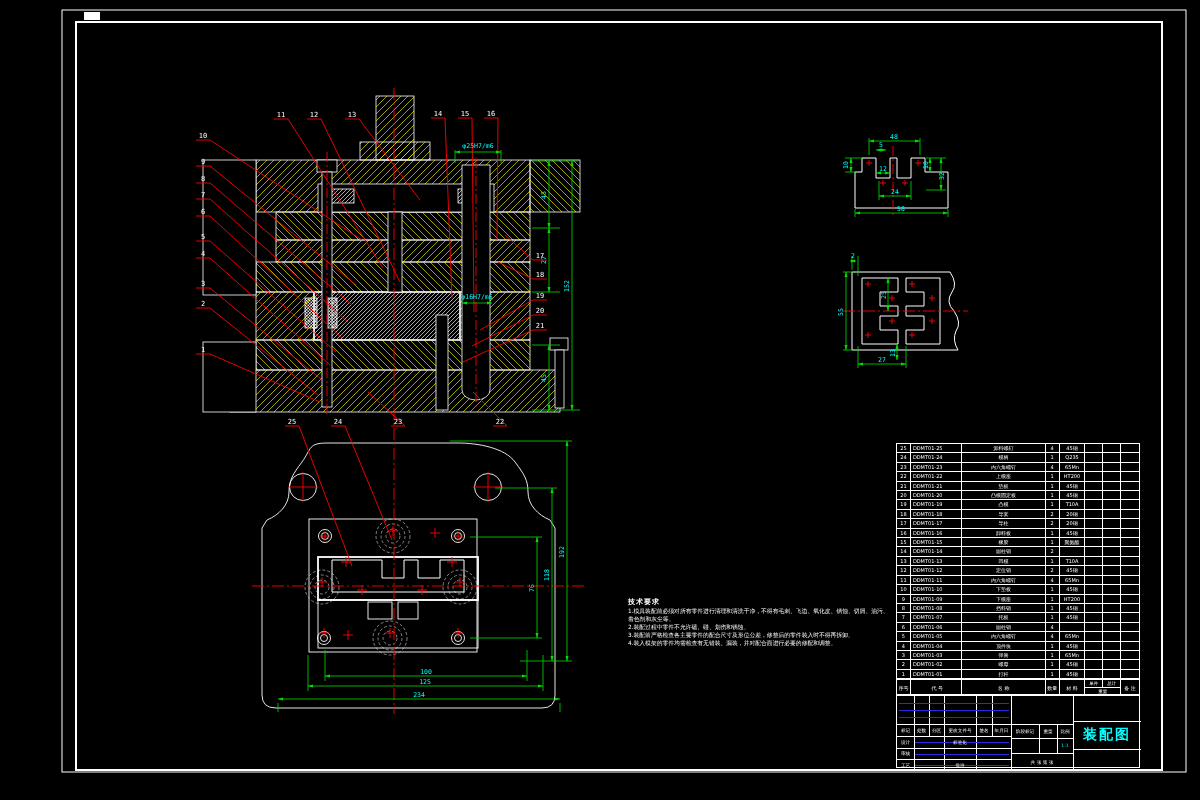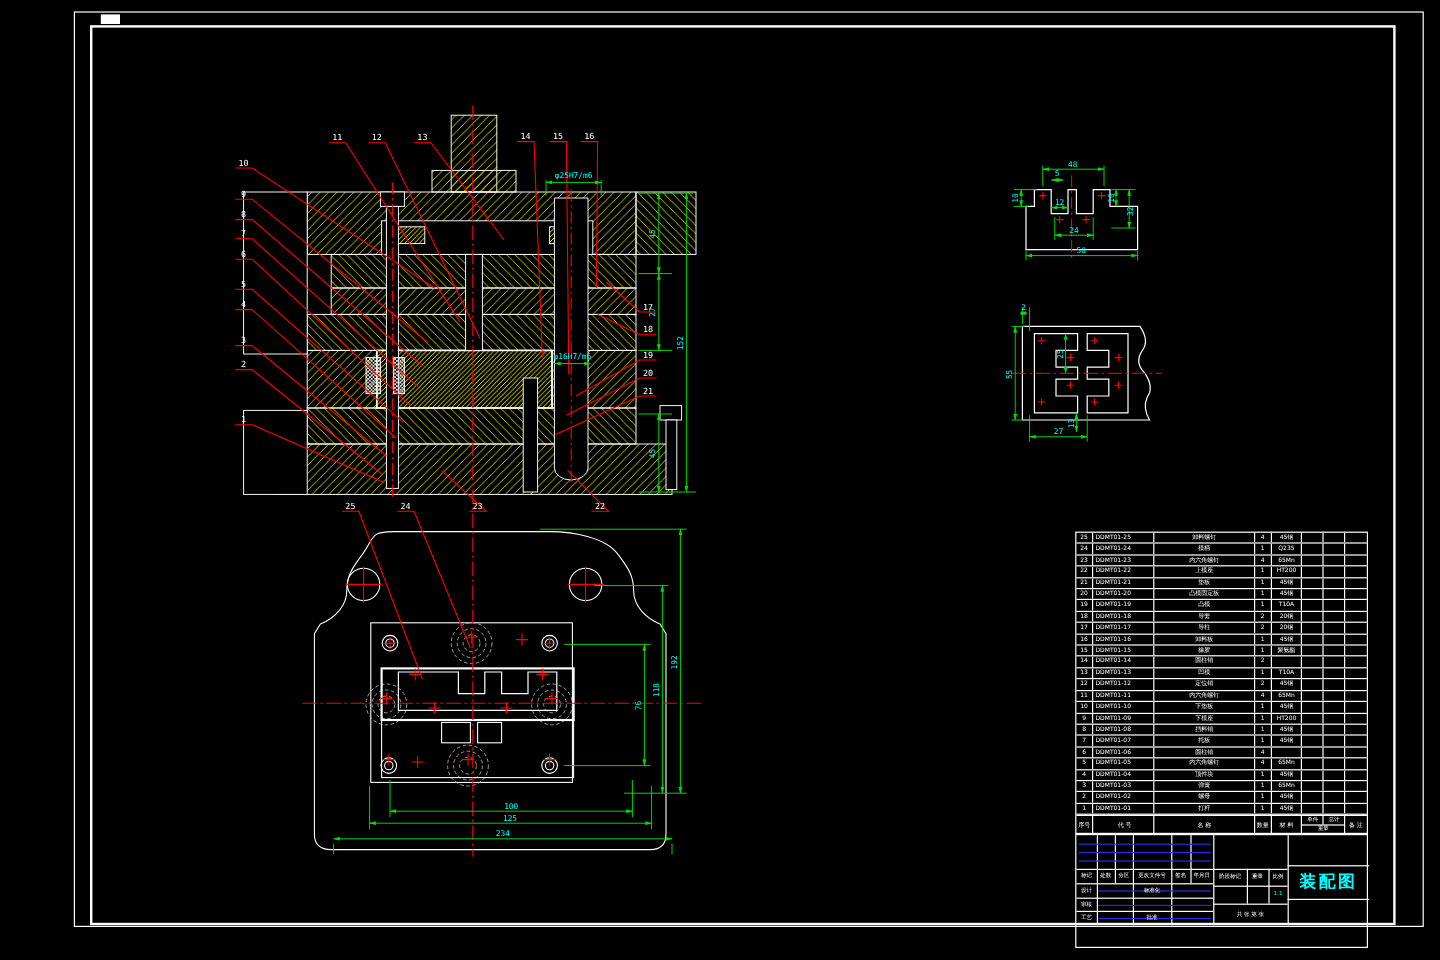--- a/index.html
+++ b/index.html
@@ -21,21 +21,21 @@
   .c.qty{width:14px;} .c.mat{width:26px;} .c.unit{width:18px;} .c.tot{width:18px;}
   .c.rem{width:18px;border-right:none;}
   .bh{display:flex;height:16px;border-top:1px solid #fff;box-sizing:border-box;}
   .bh .c{display:flex;align-items:center;justify-content:center;font-size:5px;}
   .wgroup{width:36px;display:flex;flex-direction:column;border-right:1px solid #fff;box-sizing:border-box;}
   .wgroup .top{display:flex;height:8px;border-bottom:1px solid #fff;box-sizing:border-box;}
   .wgroup .top span{flex:1;font-size:4.5px;line-height:7px;text-align:center;}
   .wgroup .top span:first-child{border-right:1px solid #fff;}
   .wgroup .bot{flex:1;font-size:4.5px;line-height:7px;text-align:center;}
   
-  .tblock{position:absolute;left:896px;top:695px;width:244px;height:95px;
+  .tblock{position:absolute;left:896px;top:695px;width:244px;height:73px;
           border:1px solid #fff;box-sizing:border-box;color:#fff;}
   .tb{position:absolute;box-sizing:border-box;font-size:4.6px;color:#fff;
       display:flex;align-items:center;justify-content:center;overflow:hidden;white-space:nowrap;}
   .vline{position:absolute;width:1px;background:#fff;}
   .hline{position:absolute;height:1px;background:#fff;}
   .bline{position:absolute;height:1px;background:#2a2ae0;}
   .big-title{position:absolute;left:177px;top:25px;width:66px;height:28px;
       display:flex;align-items:center;justify-content:center;
       color:#00ffff;font-size:14px;font-weight:bold;letter-spacing:2px;}
   .scale-val{color:#00ffff;}
@@ -327,20 +327,27 @@
     <text x="895" y="194">24</text>
     <text x="901" y="211">58</text>
     <text x="853" y="258">2</text>
     <text transform="rotate(-90 886 295)" x="886" y="295">25</text>
     <text transform="rotate(-90 843 312)" x="843" y="312">55</text>
     <text transform="rotate(-90 895 353)" x="895" y="353">13</text>
     <text x="882" y="362">27</text>
   </g>
 </svg>
 
+<div class="notes">
+  <div class="t">技术要求</div>
+  <div class="l">1.模具装配前必须对所有零件进行清理和清洗干净，不得有毛刺、飞边、氧化皮、锈蚀、切屑、油污、着色剂和灰尘等。</div>
+  <div class="l">2.装配过程中零件不允许磕、碰、划伤和锈蚀。</div>
+  <div class="l">3.装配前严格检查各主要零件的配合尺寸及形位公差，修整后的零件装入时不得再拆卸。</div>
+  <div class="l">4.装入模架的零件均需检查有无错装、漏装，并对配合面进行必要的修配和调整。</div>
+</div>
 
 <div class="bom">
   <div class="bom-rows">
   <div class="bom-row">
     <span class="c no">25</span>
     <span class="c code">DDMT01-25</span>
     <span class="c name">卸料螺钉</span>
     <span class="c qty">4</span>
     <span class="c mat">45钢</span>
     <span class="c unit"></span>

